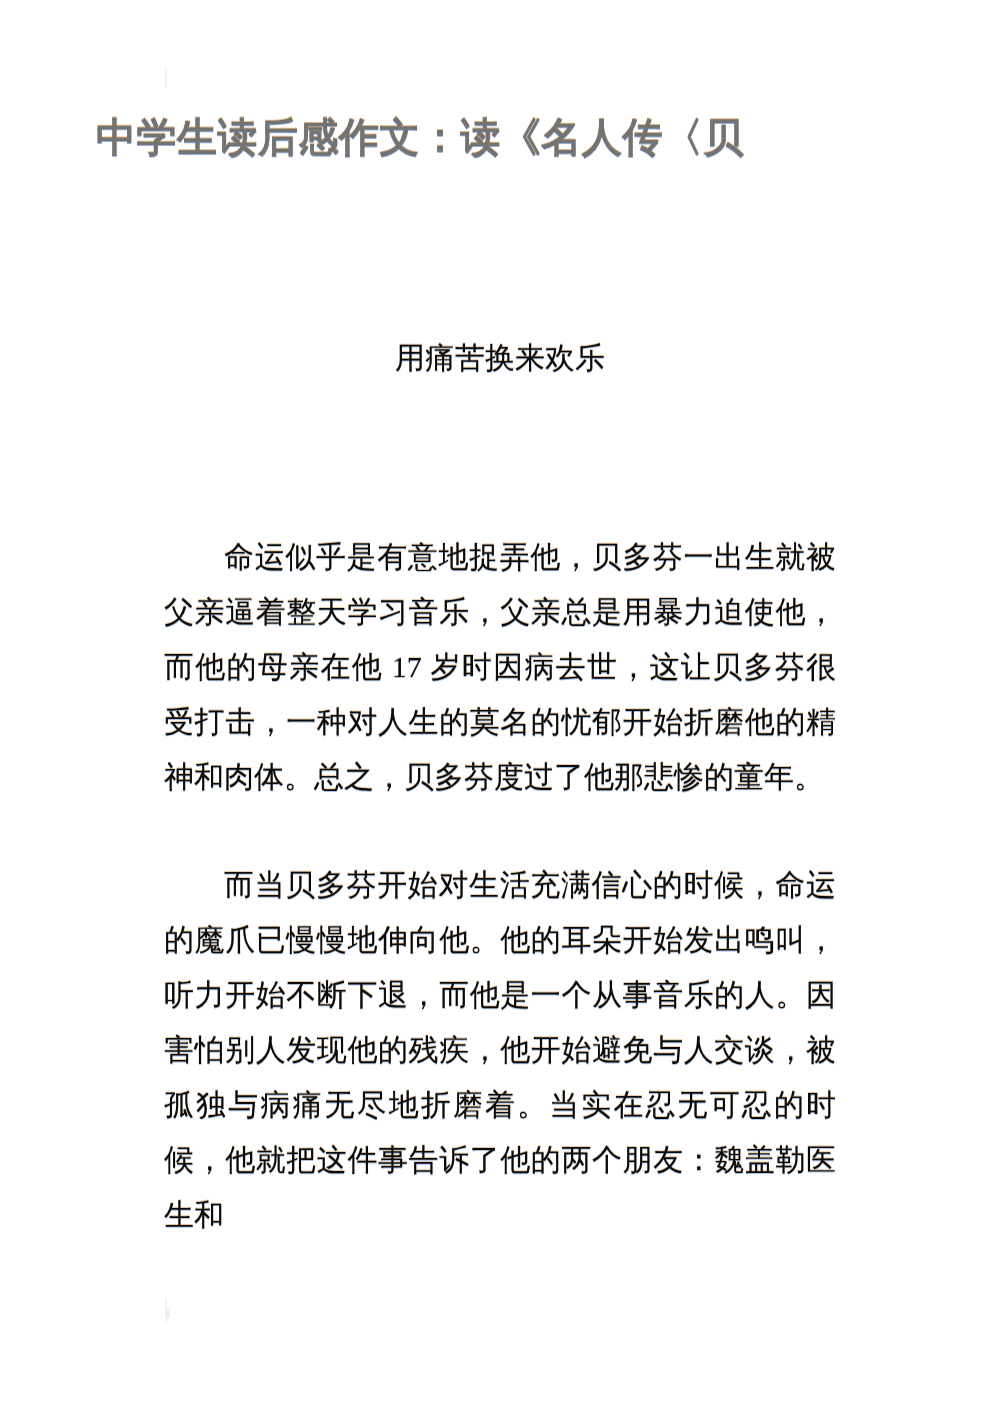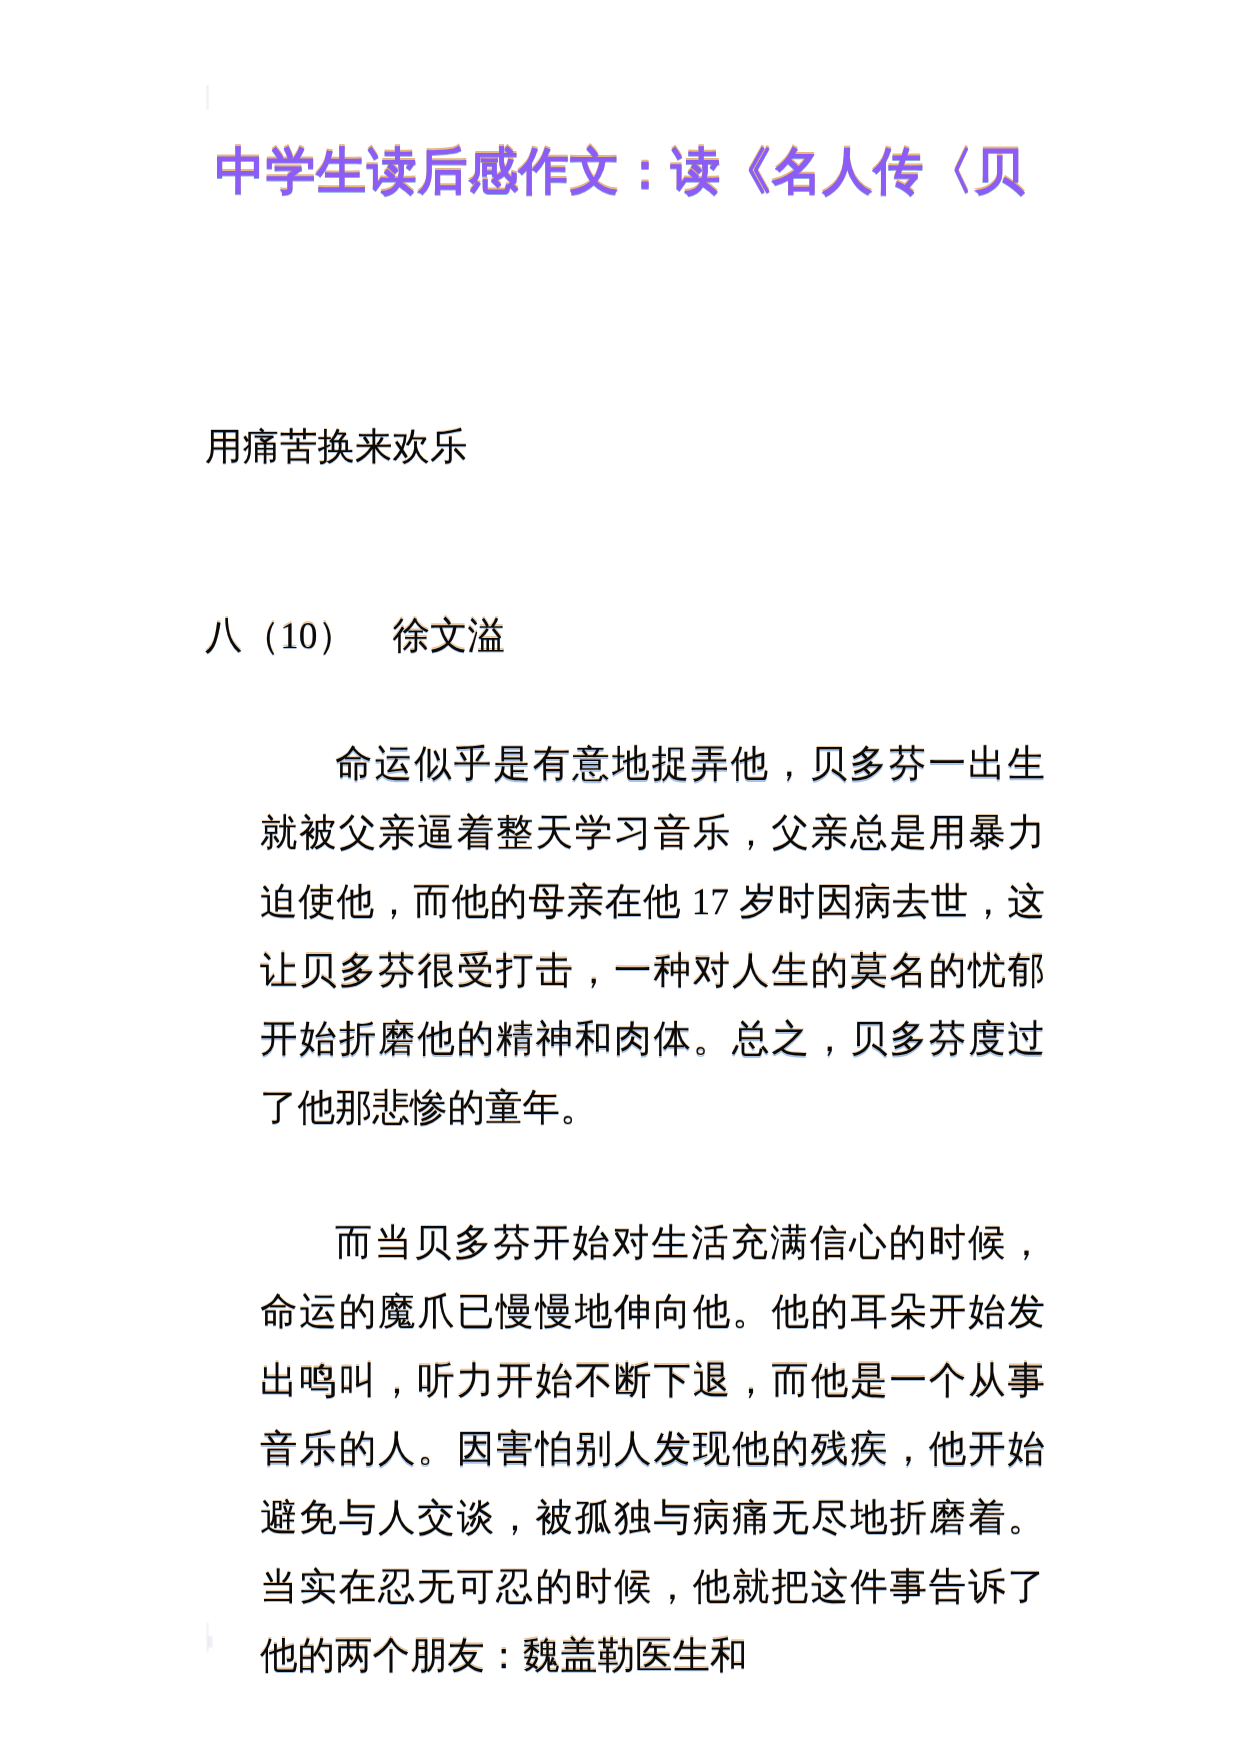--- a/index.html
+++ b/index.html
@@ -37,27 +37,26 @@
                       background: #ece9f2; }
   .scan-artifact.a3 { left: 166px; top: 1309px; width: 4px; height: 9px;
                       background: #e4e0ee; }
 
   
   .doc-title {
     position: absolute;
     left: 96px;
     top: 108px;
     width: 800px;
-    text-align: center;
     font-family: "DejaVu Sans", "Liberation Sans", sans-serif;
     font-weight: bold;
     font-size: 40px;
     line-height: 58px;
     letter-spacing: .5px;
-    color: #8b5cf6;
+    color: #737373;
     
     text-shadow:
        0 -1px 0 rgba(214,124,18,.55),
        0  1px 0 rgba(30,96,190,.50);
   }
 
   
   .body-block {
     position: absolute;
     left: 164px;
@@ -69,22 +68,22 @@
     font-size: 30px;
     line-height: 55px;
     text-align: justify;
     text-justify: inter-character;
     color: #0a0a0a;
     margin: 0;
     text-shadow:
        0 -1px 0 rgba(205,122,24,.42),
        0  1px 0 rgba(38,104,196,.40);
   }
-  .para.lead   { text-align: left; }
-  .para.indent { text-indent: 60px; margin-left: 44px; }
+  .para.lead   { text-align: center; }
+  .para.indent { text-indent: 60px; }
 
   
   .gap-1 { height: 48px; }   
   .gap-2 { height: 48px; }   
   .gap-3 { height: 48px; }   
   .gap-4 { height: 53px; }   
 
   .spacer { width: 100%; }
 </style>
 </head>
@@ -102,21 +101,20 @@
 
   <div class="body-block">
 
     <p class="para lead">用痛苦换来欢乐</p>
 
     <div class="spacer gap-1"></div>
 
 
     <div class="spacer gap-2"></div>
 
-    <p class="para lead">八（10）　徐文溢</p>
 
     <div class="spacer gap-3"></div>
 
     <p class="para indent">命运似乎是有意地捉弄他，贝多芬一出生就被父亲逼着整天学习音乐，父亲总是用暴力迫使他，而他的母亲在他 17 岁时因病去世，这让贝多芬很受打击，一种对人生的莫名的忧郁开始折磨他的精神和肉体。总之，贝多芬度过了他那悲惨的童年。</p>
 
     <div class="spacer gap-4"></div>
 
     <p class="para indent">而当贝多芬开始对生活充满信心的时候，命运的魔爪已慢慢地伸向他。他的耳朵开始发出鸣叫，听力开始不断下退，而他是一个从事音乐的人。因害怕别人发现他的残疾，他开始避免与人交谈，被孤独与病痛无尽地折磨着。当实在忍无可忍的时候，他就把这件事告诉了他的两个朋友：魏盖勒医生和</p>
 
   </div>

